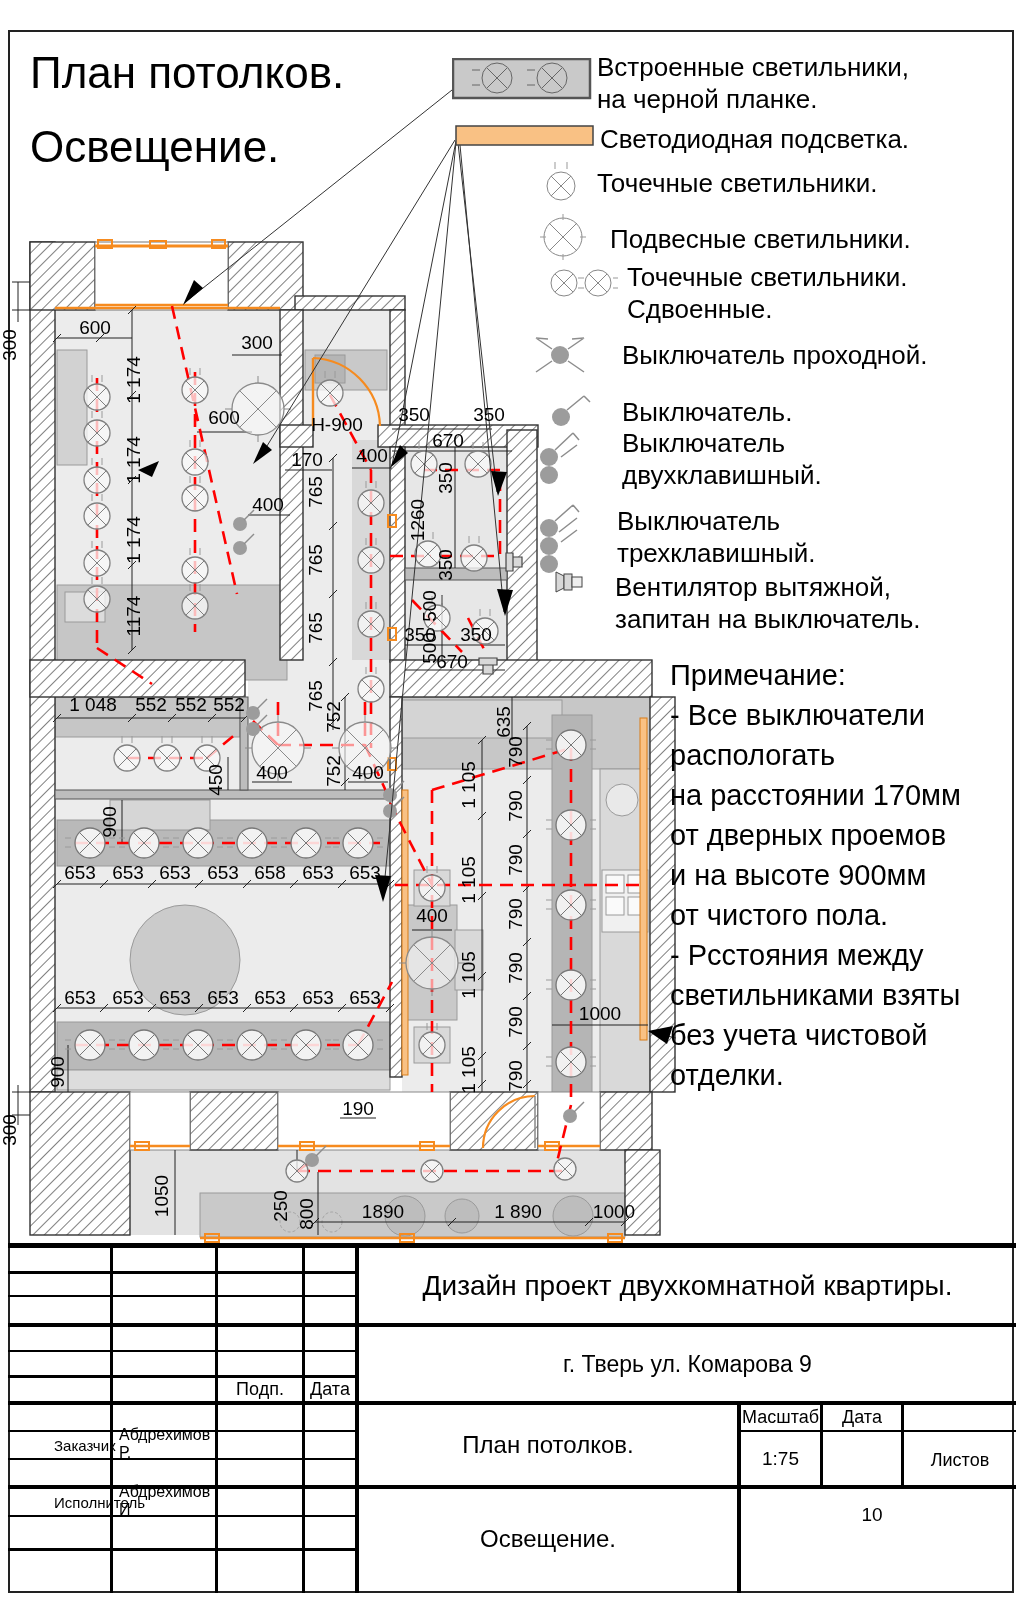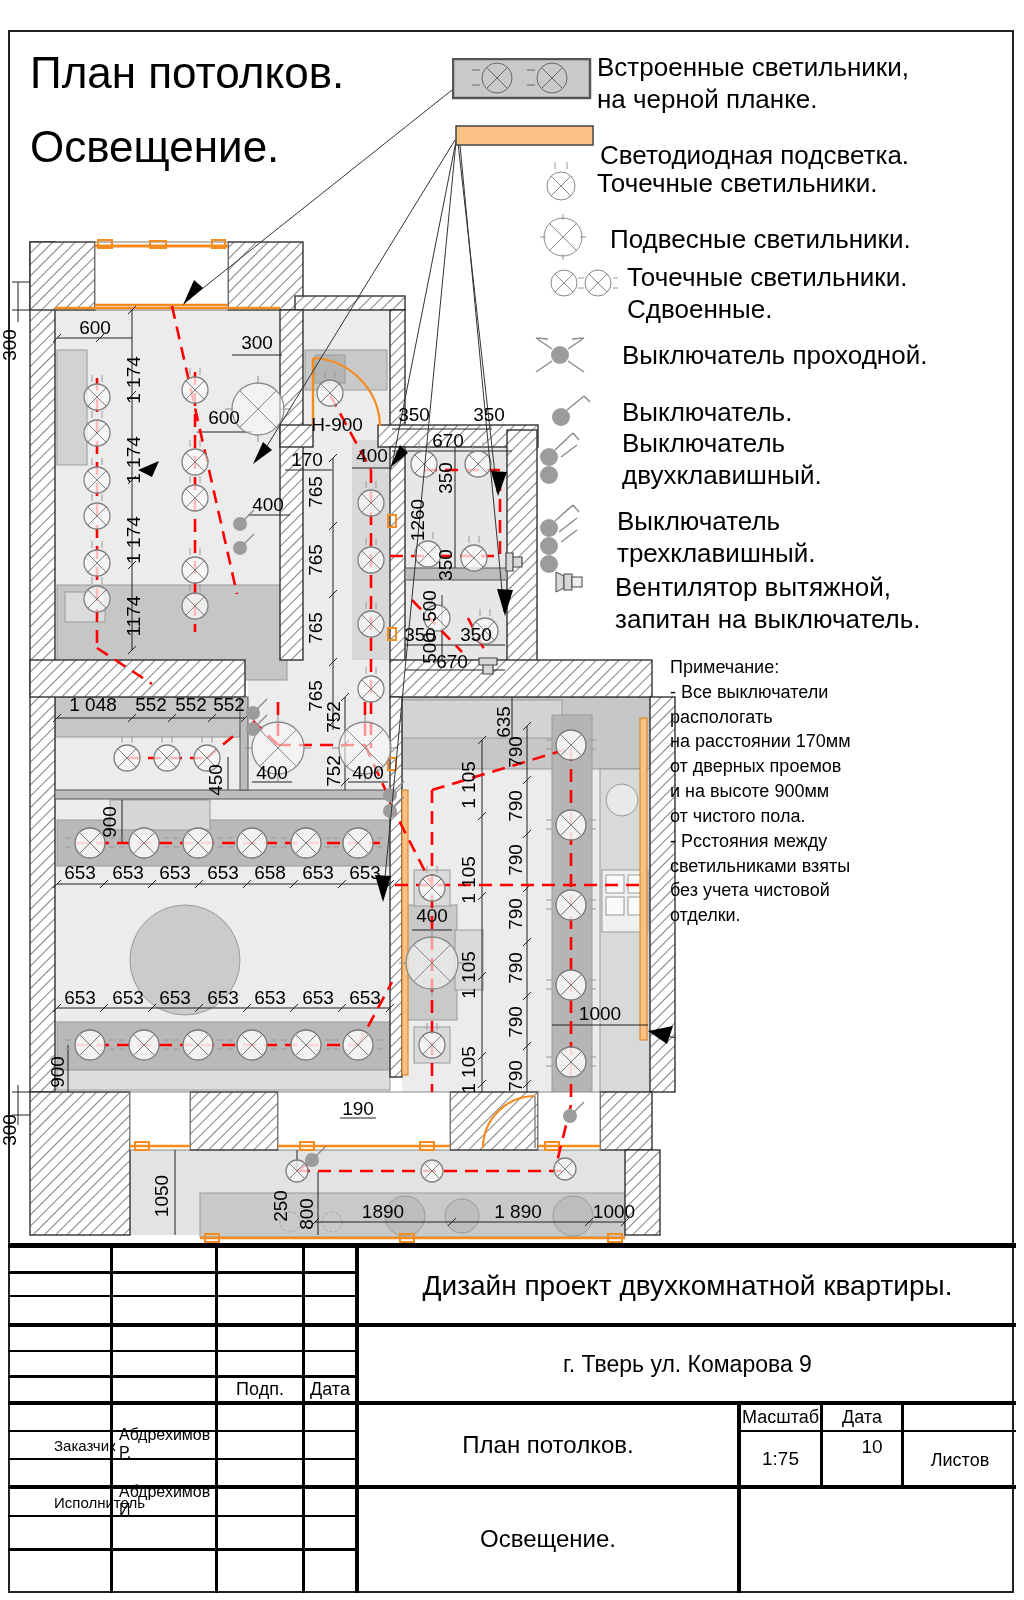--- a/index.html
+++ b/index.html
@@ -3,21 +3,21 @@
 <meta charset="utf-8">
 <style>
   html,body{margin:0;padding:0;background:#fff;}
   #sheet{position:relative;width:1024px;height:1600px;background:#ffffff;
          font-family:"Liberation Sans",sans-serif;color:#000;overflow:hidden;}
   .abs{position:absolute;}
   .pre{white-space:pre-line;}
   #border-frame{left:8px;top:30px;width:1006px;height:1563px;border:2px solid #222;box-sizing:border-box;}
   .big-title{font-size:44px;font-weight:400;letter-spacing:0;}
   .leg-label{font-size:26px;line-height:1.22;}
-  #notes-text{font-size:18px;line-height:1.38;}
+  #notes-text{font-size:29px;line-height:1.38;}
   #led-note-text{font-size:27px;line-height:1.3;}
   svg text.dim{font-family:"Liberation Sans",sans-serif;font-size:19px;fill:#000;text-anchor:middle;}
   
   .tbl{background:#000;}
   .tb-cell{display:flex;align-items:center;justify-content:center;box-sizing:border-box;}
   .tb-left{justify-content:flex-start;padding-left:6px;}
   .f28{font-size:28px;} .f23{font-size:23px;} .f24{font-size:24px;}
   .f18{font-size:18px;} .f19{font-size:19px;} .f15{font-size:15px;padding-left:44px;} .f16{font-size:16px;}
 </style>
 </head>
@@ -567,21 +567,21 @@
       <circle cx="100" cy="20" r="15" fill="none" stroke="#666"></circle>
         <path d="M90,10L110,30M90,30L110,10" stroke="#666" fill="none"></path>
       <path d="M20,12h8M20,27h8M75,12h8M75,27h8" stroke="#666" fill="none"></path>
     </svg>
     <div class="abs leg-label pre" style="left:597px;top:52px;width:420px">Встроенные светильники,
 на черной планке.</div>
 
     <svg class="abs" style="left:455px;top:125px" width="140" height="22">
       <rect x="1" y="1" width="137" height="19" fill="#f9c184" stroke="#444" stroke-width="1.5"></rect>
     </svg>
-    <div class="abs leg-label" style="left:600px;top:140px;width:420px">Светодиодная подсветка.</div>
+    <div class="abs leg-label" style="left:600px;top:124px;width:420px">Светодиодная подсветка.</div>
 
     <svg class="abs" style="left:540px;top:160px" width="42" height="44">
       <circle cx="21" cy="26" r="14" fill="none" stroke="#888"></circle>
         <path d="M11,16L31,36M11,36L31,16" stroke="#888" fill="none"></path>
       <path d="M15,9V2M27,9V2" stroke="#999" fill="none"></path>
     </svg>
     <div class="abs leg-label" style="left:597px;top:168px;width:420px">Точечные светильники.</div>
 
     <svg class="abs" style="left:538px;top:212px" width="50" height="50">
       <circle cx="25" cy="25" r="19" fill="none" stroke="#888"></circle>
@@ -676,21 +676,21 @@
     <div class="abs tbl" style="left:820px;top:1401px;width:3px;height:88px"></div>
     <div class="abs tbl" style="left:901px;top:1401px;width:3px;height:88px"></div>
 
     <div class="abs tb-cell f28" style="left:359px;top:1248px;width:657px;height:75px">Дизайн проект двухкомнатной квартиры.</div>
     <div class="abs tb-cell f23" style="left:359px;top:1327px;width:657px;height:74px">г. Тверь ул. Комарова 9</div>
     <div class="abs tb-cell f24" style="left:359px;top:1405px;width:378px;height:80px">План потолков.</div>
     <div class="abs tb-cell f18" style="left:741px;top:1405px;width:79px;height:25px">Масштаб</div>
     <div class="abs tb-cell f18" style="left:823px;top:1405px;width:78px;height:25px">Дата</div>
     <div class="abs tb-cell f18" style="left:904px;top:1448px;width:112px;height:25px">Листов</div>
     <div class="abs tb-cell f19" style="left:741px;top:1432px;width:79px;height:53px">1:75</div>
-    <div class="abs tb-cell f19" style="left:823px;top:1420px;width:98px;height:53px">10</div>
+    <div class="abs tb-cell f19" style="left:823px;top:1488px;width:98px;height:53px">10</div>
     <div class="abs tb-cell f24" style="left:359px;top:1489px;width:378px;height:100px">Освещение.</div>
     <div class="abs tb-cell f18" style="left:218px;top:1377px;width:84px;height:24px">Подп.</div>
     <div class="abs tb-cell f18" style="left:305px;top:1377px;width:50px;height:24px">Дата</div>
     <div class="abs tb-cell tb-left f15" style="left:10px;top:1432px;width:100px;height:26px">Заказчик</div>
     <div class="abs tb-cell tb-left f16" style="left:113px;top:1430px;width:102px;height:28px">Абдрехимов Р.</div>
     <div class="abs tb-cell tb-left f15" style="left:10px;top:1489px;width:120px;height:26px">Исполнитель</div>
     <div class="abs tb-cell tb-left f16" style="left:113px;top:1487px;width:102px;height:28px">Абдрехимов И</div>
   </div>
 </div>
 

